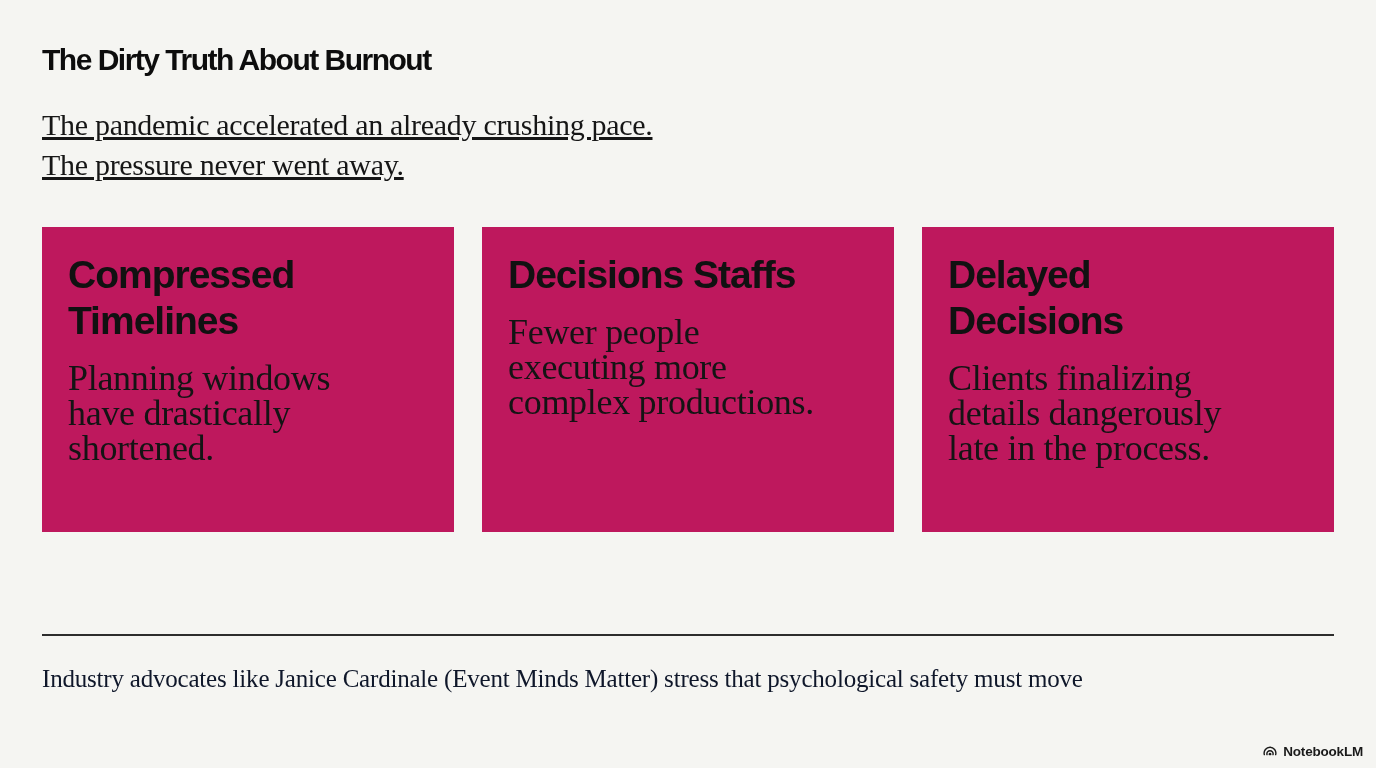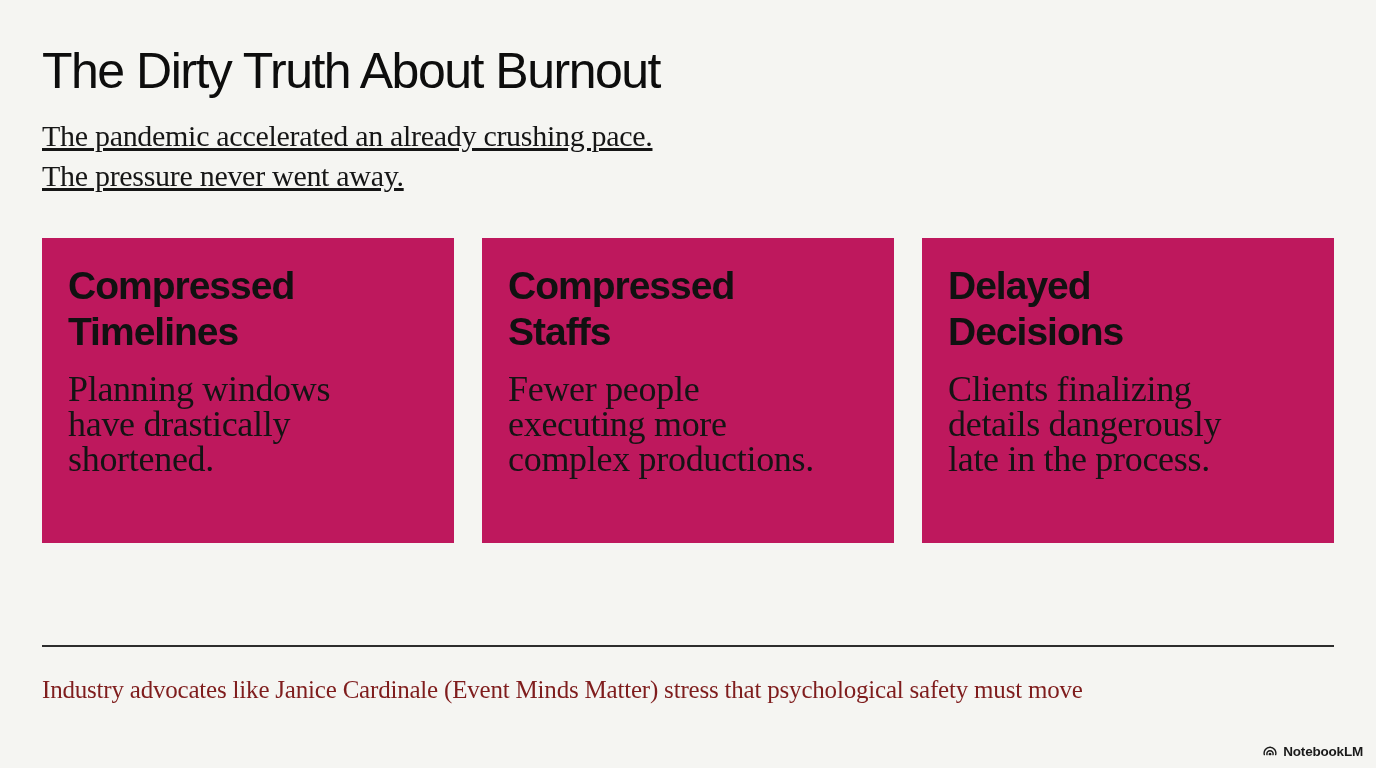--- a/index.html
+++ b/index.html
@@ -19,24 +19,24 @@
 
   .slide {
     width: 100%;
     height: 100%;
     padding: 0 42px;
     position: relative;
   }
 
   
   .title {
-    padding-top: 43px;
-    font-size: 50px;
+    padding-top: 32px;
+    font-size: 30px;
     line-height: 56px;
-    font-weight: 400;
+    font-weight: 700;
     letter-spacing: -1.5px;
     color: #0d0d0d;
   }
 
   .subtitle {
     margin-top: 17px;
     font-family: "Liberation Serif", serif;
     font-size: 30px;
     line-height: 40px;
     letter-spacing: -0.3px;
@@ -84,21 +84,21 @@
     border-top: 2px solid #2d2d2d;
     width: 100%;
   }
 
   .footer-note {
     margin-top: 26px;
     font-family: "Liberation Serif", serif;
     font-size: 25px;
     line-height: 34px;
     letter-spacing: -0.2px;
-    color: #7f1d1d;
+    color: #0f172a;
   }
 
   
   .branding {
     position: absolute;
     right: 13px;
     bottom: 9px;
     display: flex;
     align-items: center;
     gap: 5px;
@@ -127,21 +127,21 @@
   </div>
 
   <div class="cards">
 
     <div class="card">
       <div class="card-title">Compressed Timelines</div>
       <div class="card-body">Planning windows have drastically shortened.</div>
     </div>
 
     <div class="card">
-      <div class="card-title">Compressed Staffs</div>
+      <div class="card-title">Decisions Staffs</div>
       <div class="card-body">Fewer people executing more complex productions.</div>
     </div>
 
     <div class="card">
       <div class="card-title">Delayed Decisions</div>
       <div class="card-body">Clients finalizing details dangerously late in the process.</div>
     </div>
 
   </div>
 

